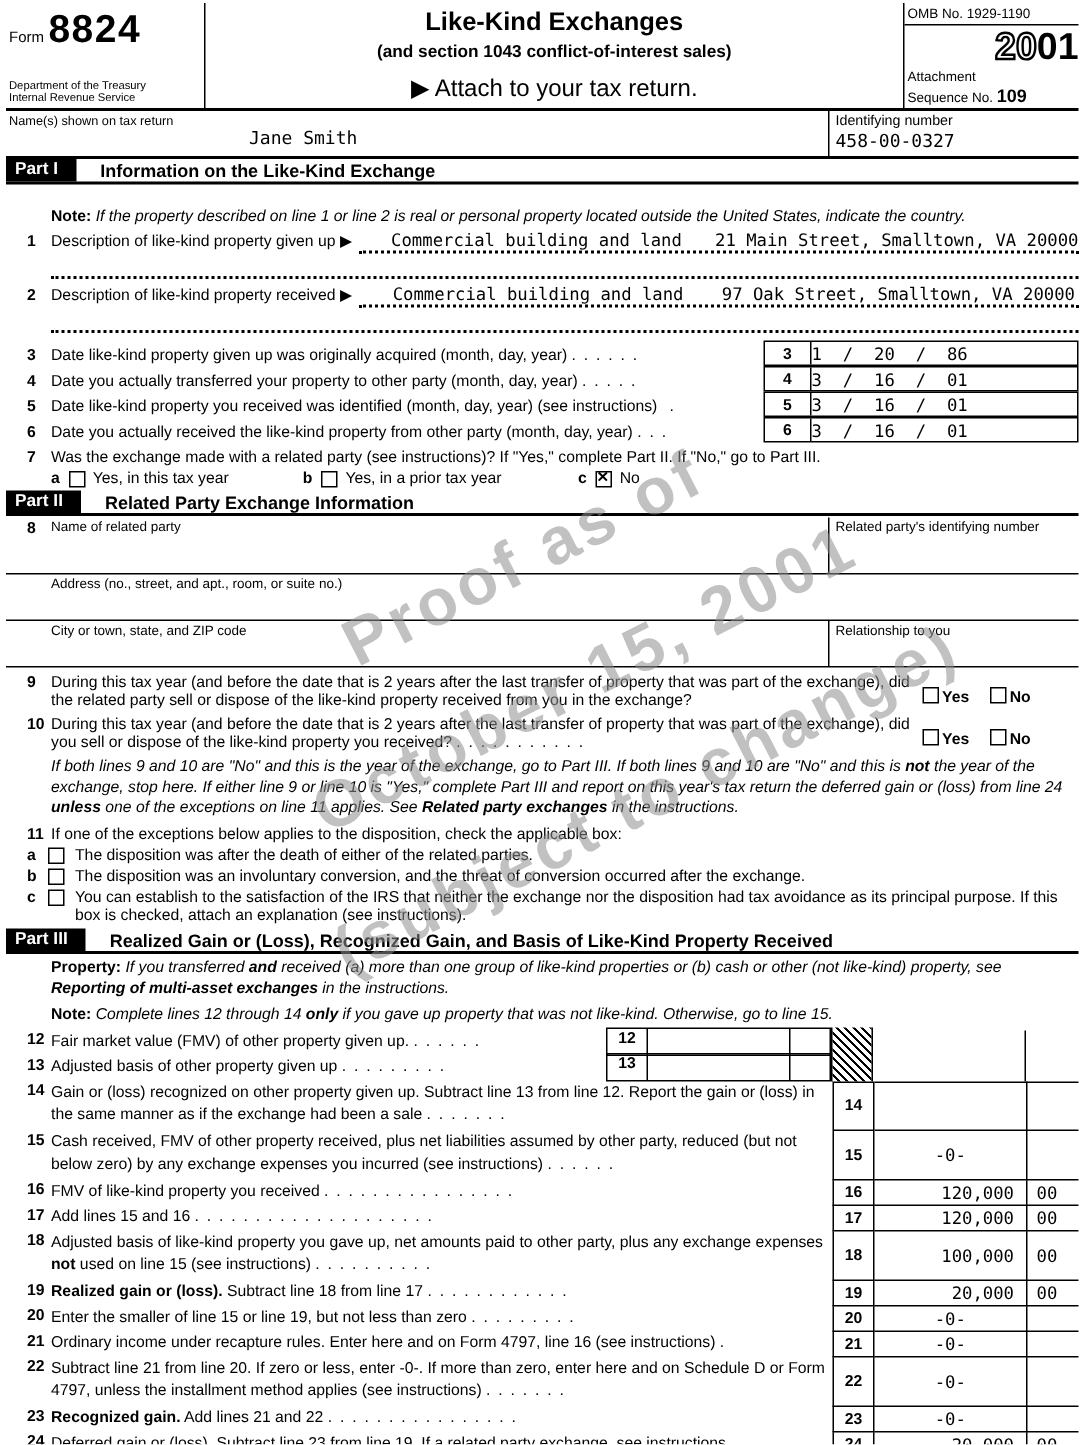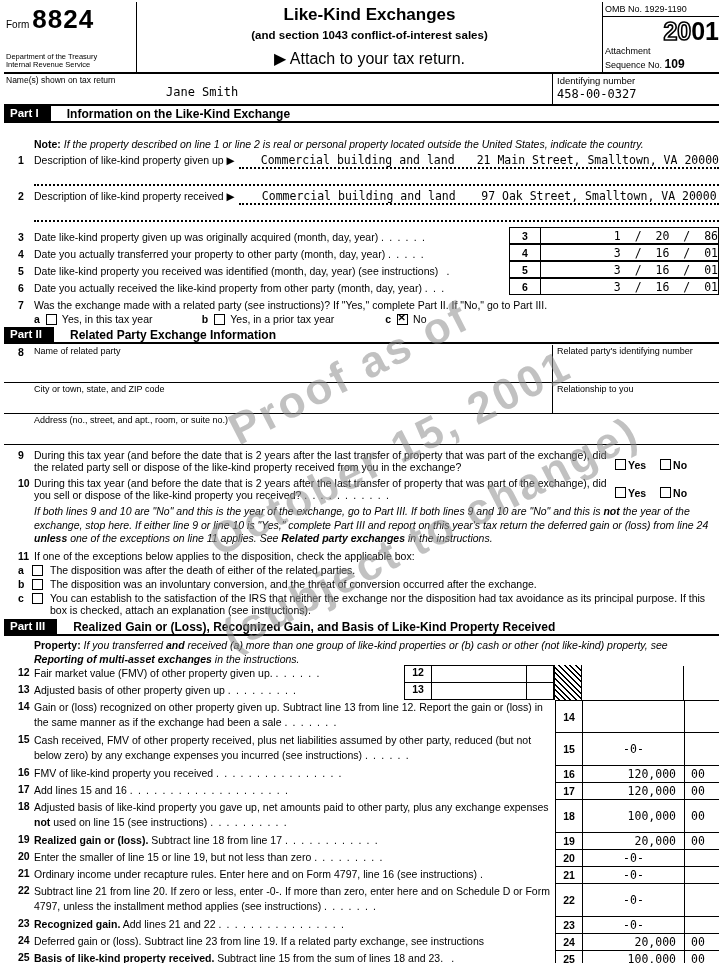--- a/index.html
+++ b/index.html
@@ -43,21 +43,21 @@
   
   .descrow{display:flex;align-items:baseline;margin-top:3px;}
   .descrow .lbl{white-space:nowrap;}
   .dotline{flex:1;border-bottom:2px dotted #000;display:flex;margin-left:4px;}
   .dotline .fill{flex:1;text-align:center;white-space:nowrap;}
   .dotblank{margin-left:30px;height:15px;border-bottom:2px dotted #000;}
   
   .daterow{display:flex;align-items:center;height:17px;}
   .datebox{width:210px;flex:none;display:flex;border:1.6px solid #000;margin-top:-1.6px;height:100%;box-sizing:border-box;align-items:center;}
   .datebox .dno{width:30px;text-align:center;font-weight:bold;border-right:1.6px solid #000;align-self:stretch;display:flex;align-items:center;justify-content:center;}
-  .datebox .dval{flex:1;text-align:right;word-spacing:7px;}
+  .datebox .dval{flex:1;text-align:left;word-spacing:7px;}
   
   .cb{display:inline-block;width:9px;height:9px;border:1.5px solid #000;vertical-align:-1px;position:relative;flex:none;}
   .cb.checked::before{content:"\2715";position:absolute;top:-2.5px;left:-0.5px;font-size:10px;font-weight:bold;}
   .cbrow{display:flex;align-items:center;margin:2px 0 2px 30px;}
   .cbrow .cl{font-weight:bold;margin-right:6px;}
   .cbrow .cb{margin-right:5px;}
   
   .p2row{display:flex;border-bottom:1.6px solid #000;}
   .p2left{flex:1;padding:1px 0 0 2px;font-size:9px;display:flex;}
   .p2right{width:162px;border-left:1.6px solid #000;padding:1px 0 0 4px;font-size:9px;}
@@ -237,29 +237,29 @@
       <div class="p2left">
         <span class="p2no">8</span>
         <span>Name of related party</span>
       </div>
       <div class="p2right">
         <span>Related party's identifying number</span>
       </div>
     </div>
     <div class="p2row" style="height:30px;">
       <div class="p2left" style="padding-left:30px;">
+        <span>Address (no., street, and apt., room, or suite no.)</span>
+      </div>
+    </div>
+    <div class="p2row" style="height:30px;">
+      <div class="p2left" style="padding-left:30px;">
         <span>City or town, state, and ZIP code</span>
       </div>
       <div class="p2right">
         <span>Relationship to you</span>
-      </div>
-    </div>
-    <div class="p2row" style="height:30px;">
-      <div class="p2left" style="padding-left:30px;">
-        <span>Address (no., street, and apt., room, or suite no.)</span>
       </div>
     </div>
 
     <div class="qrow">
       <div class="lno">9</div>
       <div class="qtext">During this tax year (and before the date that is 2 years after the last transfer of property that was part of the exchange), did the related party sell or dispose of the like-kind property received from you in the exchange?</div>
       <div class="qboxes">
         <span><span class="cb"></span><span>Yes</span></span>
         <span><span class="cb"></span><span>No</span></span>
       </div>
@@ -299,20 +299,23 @@
     </div>
 
     <div class="partbar">
       <span class="partlabel">Part III</span>
       <span class="parttitle">Realized Gain or (Loss), Recognized Gain, and Basis of Like-Kind Property Received</span>
     </div>
 
     <div class="caution">
       <b>Property:</b><span class="it"> If you transferred </span><b class="it">and</b><span class="it"> received (a) more than one group of like-kind properties or (b) cash or other (not like-kind) property, see </span><b class="it">Reporting of multi-asset exchanges</b><span class="it"> in the instructions.</span>
     </div>
+    <div class="caution" style="margin-top:4px;margin-bottom:3px;">
+      <b>Note:</b><span class="it"> Complete lines 12 through 14 </span><b class="it">only</b><span class="it"> if you gave up property that was not like-kind. Otherwise, go to line 15.</span>
+    </div>
 
     <div class="p3row h1">
       <div class="lno">12</div>
       <div class="ltext">Fair market value (FMV) of other property given up.  . . . . . .</div>
       <div class="minibox">
         <div class="mno">12</div>
         <div class="mamt fill"></div>
         <div class="mcts"></div>
       </div>
       <div class="hatch"></div>

